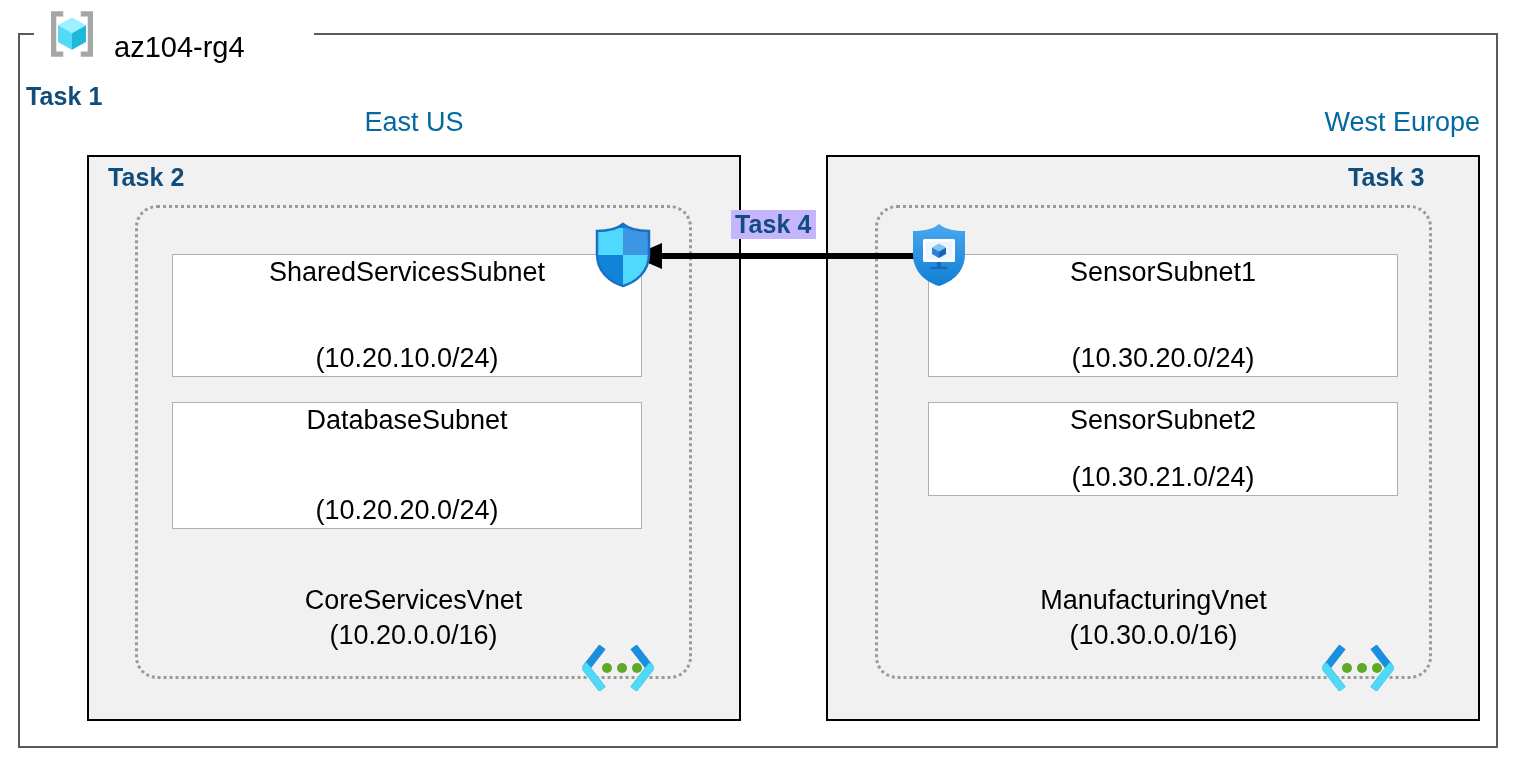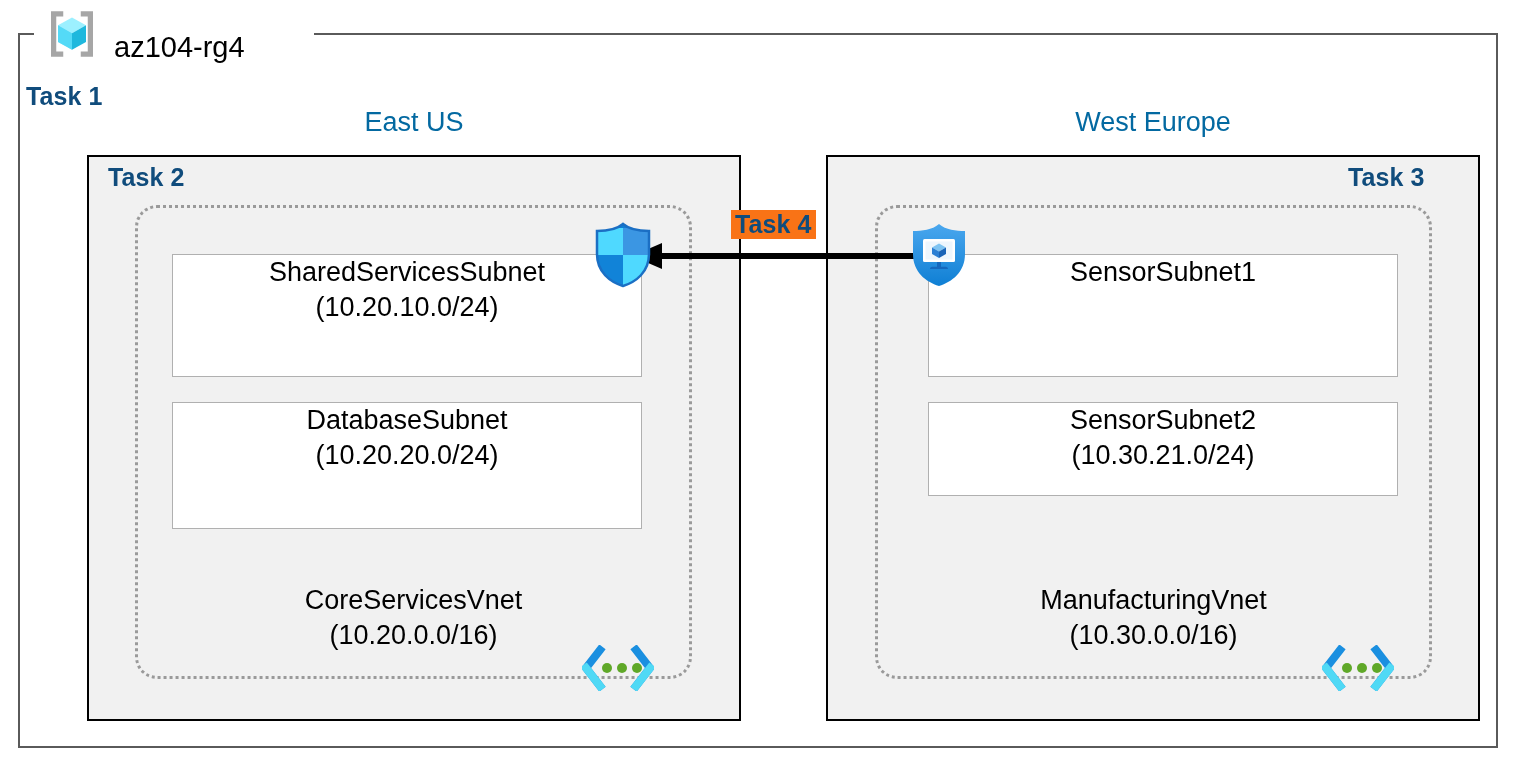--- a/index.html
+++ b/index.html
@@ -68,32 +68,32 @@
     position: absolute;
     font-size: 25px;
     font-weight: bold;
     color: #104c7c;
     white-space: nowrap;
     letter-spacing: 0.1px;
   }
   #task1-label { left: 26px;  top: 82px; }
   #task2-label { left: 108px; top: 163px; }
   #task3-label { left: 1348px; top: 163px; }
-  #task4-label { left: 731px; top: 210px; z-index: 9; background: #f97316; padding: 0 4px; }
+  #task4-label { left: 731px; top: 210px; z-index: 9; background: #c4b5fd; padding: 0 4px; }
 
   
   .region-title {
     position: absolute;
     font-size: 27px;
     color: #0369a1;
     white-space: nowrap;
     text-align: center;
   }
   #region-title-eastus    { left: 87px;  top: 107px; width: 654px; }
-  #region-title-westeurope{ left: 826px; top: 107px; width: 654px; }
+  #region-title-westeurope{ left: 826px; top: 107px; width: 654px; text-align: right; }
 
   
   .region-box {
     position: absolute;
     background: #f1f1f1;
     border: 2px solid #000000;
     box-sizing: border-box;
   }
   #region-box-eastus     { left: 87px;  top: 155px; width: 654px; height: 566px; }
   #region-box-westeurope { left: 826px; top: 155px; width: 654px; height: 566px; }
@@ -122,21 +122,21 @@
 
   
   .subnet-box {
     position: absolute;
     background: #ffffff;
     border: 1px solid #b0b0b0;
     box-sizing: border-box;
     display: flex;
     flex-direction: column;
     align-items: center;
-    justify-content: flex-start;
+    justify-content: space-between;
     font-size: 27px;
     line-height: 1.28;
     color: #000000;
     white-space: nowrap;
   }
   #subnet-box-shared   { left: 172px; top: 254px; width: 470px; height: 123px; }
   #subnet-box-database { left: 172px; top: 402px; width: 470px; height: 127px; }
   #subnet-box-sensor1  { left: 928px; top: 254px; width: 470px; height: 123px; gap: 45px; }
   #subnet-box-sensor2  { left: 928px; top: 402px; width: 470px; height: 94px; }
 
@@ -229,20 +229,21 @@
     <circle cx="55" cy="23" r="5" fill="#5fa828"></circle>
   </svg>
 
   <div class="region-box" id="region-box-westeurope"></div>
   <div class="task-label" id="task3-label">Task 3</div>
 
   <div class="vnet-box" id="vnet-box-manuf"></div>
 
   <div class="subnet-box" id="subnet-box-sensor1">
     <span>SensorSubnet1</span>
+    <span>(10.30.20.0/24)</span>
   </div>
 
   <div class="subnet-box" id="subnet-box-sensor2">
     <span>SensorSubnet2</span>
     <span>(10.30.21.0/24)</span>
   </div>
 
   <div class="vnet-caption" id="vnet-caption-manuf">
     <div>ManufacturingVnet</div>
     <div>(10.30.0.0/16)</div>

